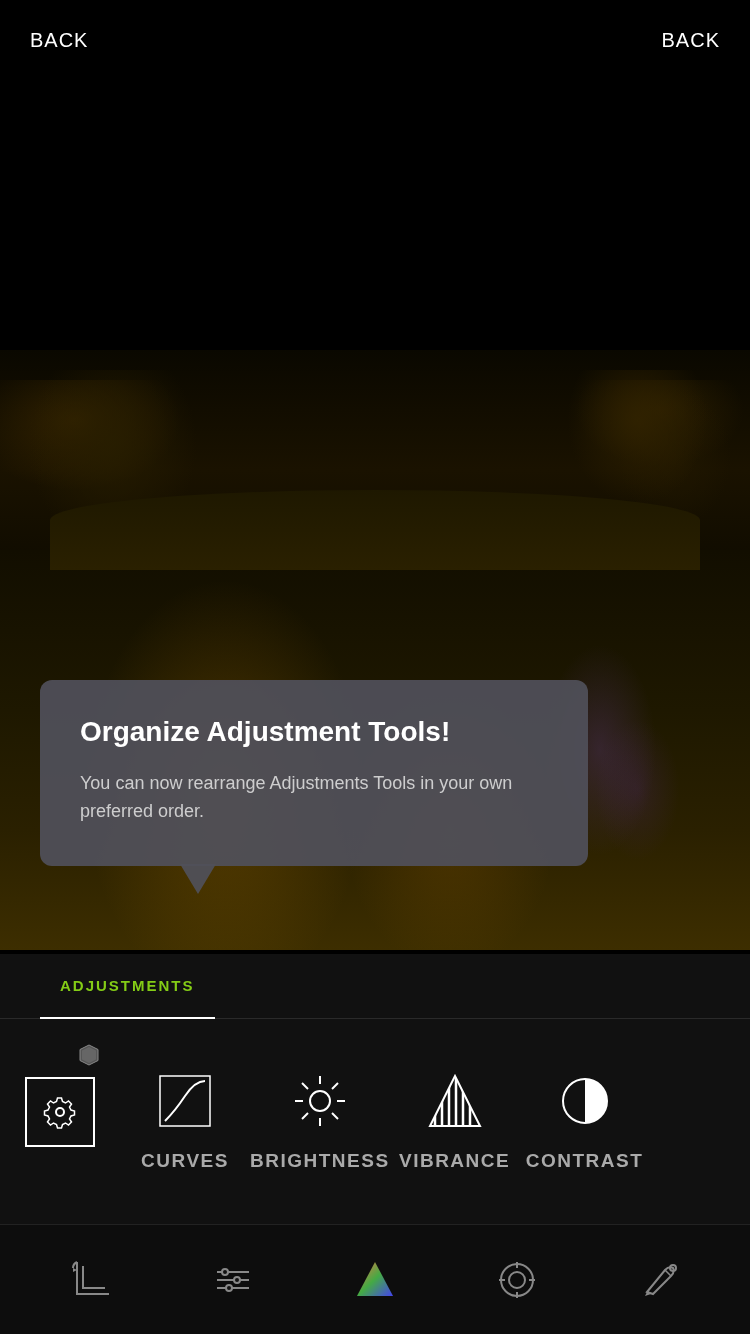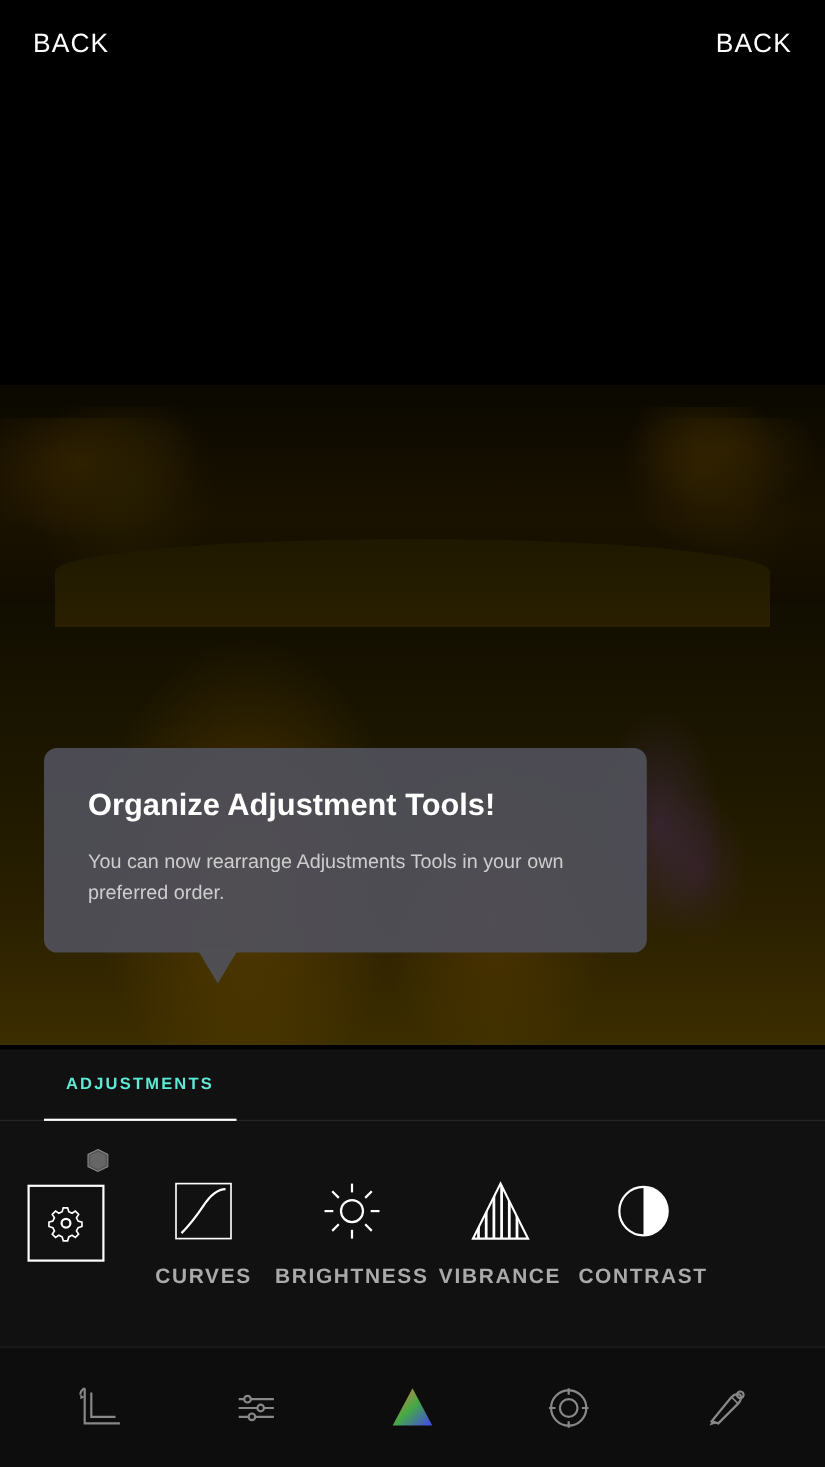--- a/index.html
+++ b/index.html
@@ -22,21 +22,21 @@
       height: 80px;
       display: flex;
       justify-content: space-between;
       align-items: center;
       padding: 0 30px;
       z-index: 10;
     }
 
     .header-btn {
       color: #fff;
-      font-size: 24px;
+      font-size: 20px;
       font-weight: 500;
       letter-spacing: 1px;
       background: none;
       border: none;
       cursor: pointer;
     }
 
     
     .photo-area {
       position: absolute;
@@ -170,21 +170,21 @@
     
     .tab-bar {
       display: flex;
       align-items: center;
       padding: 0 40px;
       height: 65px;
       border-bottom: 1px solid #2a2a2a;
     }
 
     .tab-item {
-      color: #5eead4;
+      color: #84cc16;
       font-size: 15px;
       font-weight: 700;
       letter-spacing: 2px;
       padding: 0 20px;
       height: 65px;
       display: flex;
       align-items: center;
       border-bottom: 2px solid transparent;
       cursor: pointer;
     }

